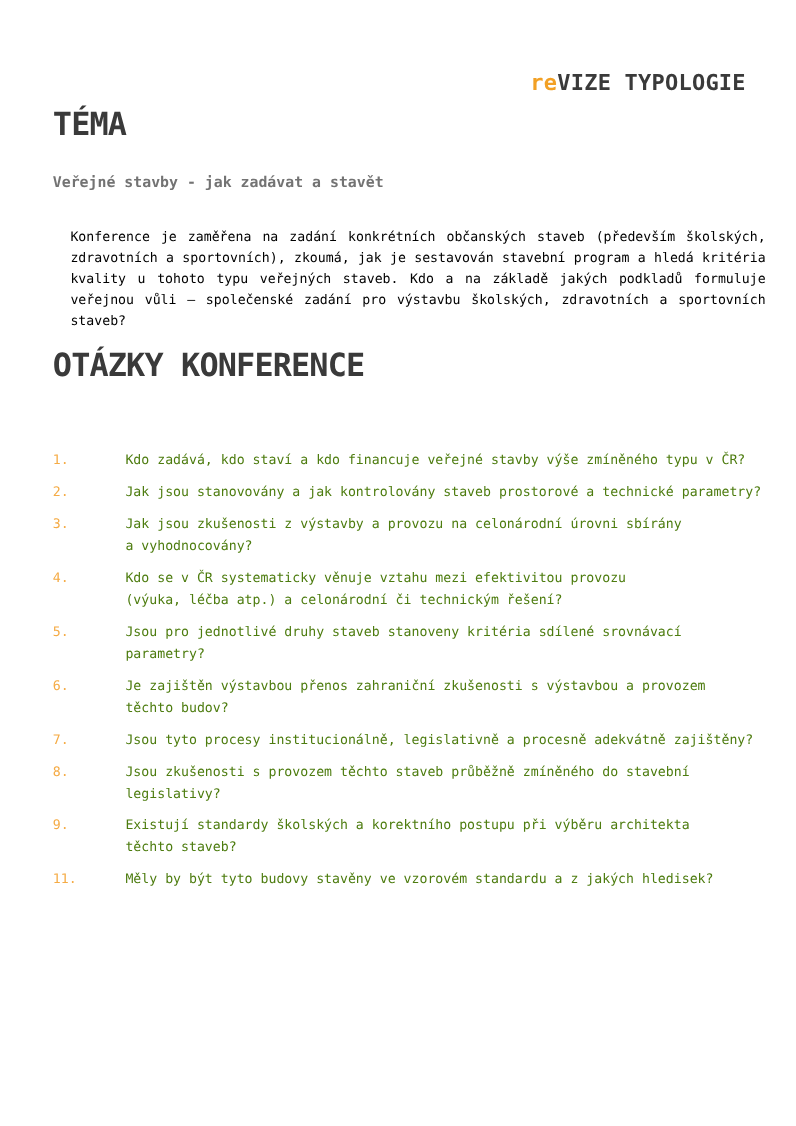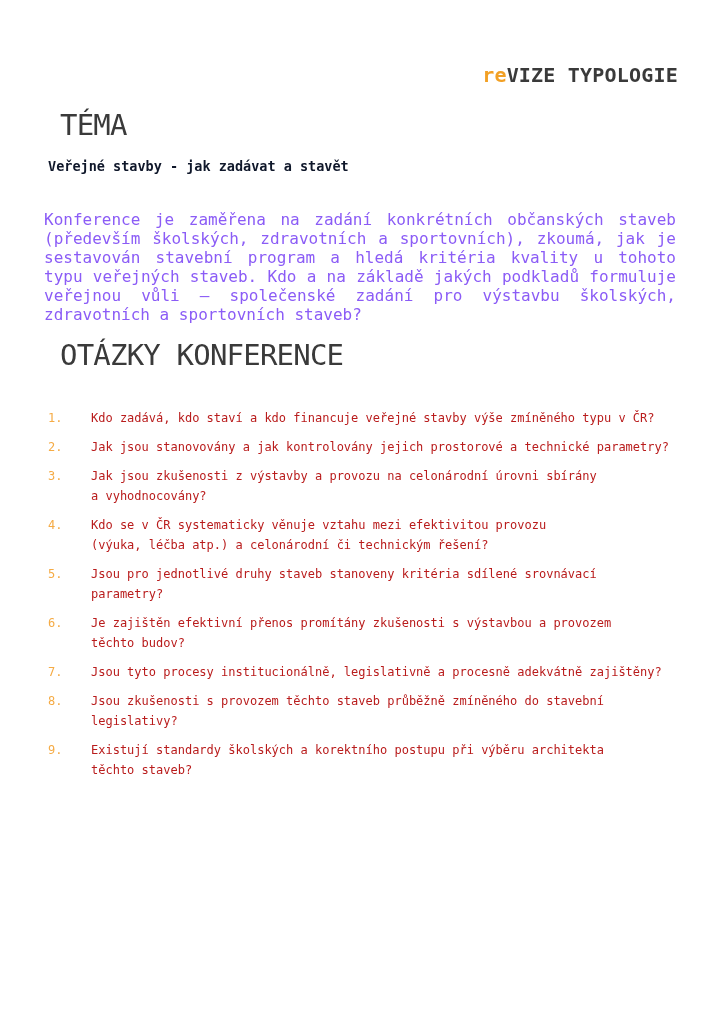--- a/index.html
+++ b/index.html
@@ -28,45 +28,45 @@
     font-size:20px;
     font-weight:bold;
     letter-spacing:0.2px;
     color:#3A3A3A;
     white-space:nowrap;
   }
   .logo .accent{color:var(--accent);}
   .h-title{
     position:absolute;
     left:48px;
-    margin:12px;
+    margin:0;
     font-size:29px;
-    font-weight:normal;
+    font-weight:bold;
     letter-spacing:-0.8px;
     color:#3A3A3A;
     white-space:nowrap;
   }
   .h-tema{top:96px;}
-  .h-questions{top:326px;}
+  .h-questions{top:315px;}
   .subtitle{
     position:absolute;
     top:158px;left:48px;
     font-size:13.5px;
     font-weight:bold;
     white-space:nowrap;
-    color:#0f172a;
+    color:#737373;
   }
   .paragraph{
     position:absolute;
-    top:194px;left:44px;
+    top:194px;left:64px;
     width:632px;
-    font-size:16px;
+    font-size:12px;
     line-height:19px;
     text-align:justify;
-    color:#8b5cf6;
+    color:#000000;
   }
   .questions{
     position:absolute;
     top:408px;left:48px;
     width:645px;
     margin:0;padding:0;
     list-style:none;
   }
   .q-item{
     display:flex;
@@ -75,21 +75,22 @@
     font-size:12px;
     line-height:20px;
   }
   .q-num{
     flex:0 0 43px;
     color:var(--num-color);
   }
   .q-text{
     flex:1 1 auto;
     white-space:pre-line;
-    color:#b91c1c;
+    color:#4d7c0f;
+    margin-left:23px;
   }
 </style>
 </head>
 <body>
 
 <div class="page">
 
   <div class="logo">
     <span class="accent">re</span><span>VIZE TYPOLOGIE</span>
   </div>
@@ -103,21 +104,21 @@
   <h2 class="h-title h-questions">OTÁZKY KONFERENCE</h2>
 
   <ol class="questions">
     <li class="q-item">
       <span class="q-num">1.</span>
       <span class="q-text">Kdo zadává, kdo staví a kdo financuje veřejné stavby výše zmíněného typu v ČR?</span>
     </li>
 
     <li class="q-item">
       <span class="q-num">2.</span>
-      <span class="q-text">Jak jsou stanovovány a jak kontrolovány jejich prostorové a technické parametry?</span>
+      <span class="q-text">Jak jsou stanovovány a jak kontrolovány staveb prostorové a technické parametry?</span>
     </li>
 
     <li class="q-item">
       <span class="q-num">3.</span>
       <span class="q-text">Jak jsou zkušenosti z výstavby a provozu na celonárodní úrovni sbírány
 a vyhodnocovány?</span>
     </li>
 
     <li class="q-item">
       <span class="q-num">4.</span>
@@ -126,21 +127,21 @@
     </li>
 
     <li class="q-item">
       <span class="q-num">5.</span>
       <span class="q-text">Jsou pro jednotlivé druhy staveb stanoveny kritéria sdílené srovnávací
 parametry?</span>
     </li>
 
     <li class="q-item">
       <span class="q-num">6.</span>
-      <span class="q-text">Je zajištěn efektivní přenos promítány zkušenosti s výstavbou a provozem
+      <span class="q-text">Je zajištěn výstavbou přenos zahraniční zkušenosti s výstavbou a provozem
 těchto budov?</span>
     </li>
 
     <li class="q-item">
       <span class="q-num">7.</span>
       <span class="q-text">Jsou tyto procesy institucionálně, legislativně a procesně adekvátně zajištěny?</span>
     </li>
 
     <li class="q-item">
       <span class="q-num">8.</span>
@@ -148,15 +149,19 @@
 legislativy?</span>
     </li>
 
     <li class="q-item">
       <span class="q-num">9.</span>
       <span class="q-text">Existují standardy školských a korektního postupu při výběru architekta
 těchto staveb?</span>
     </li>
 
 
+    <li class="q-item">
+      <span class="q-num">11.</span>
+      <span class="q-text">Měly by být tyto budovy stavěny ve vzorovém standardu a z jakých hledisek?</span>
+    </li>
   </ol>
 
 </div>
 
 </body></html>

